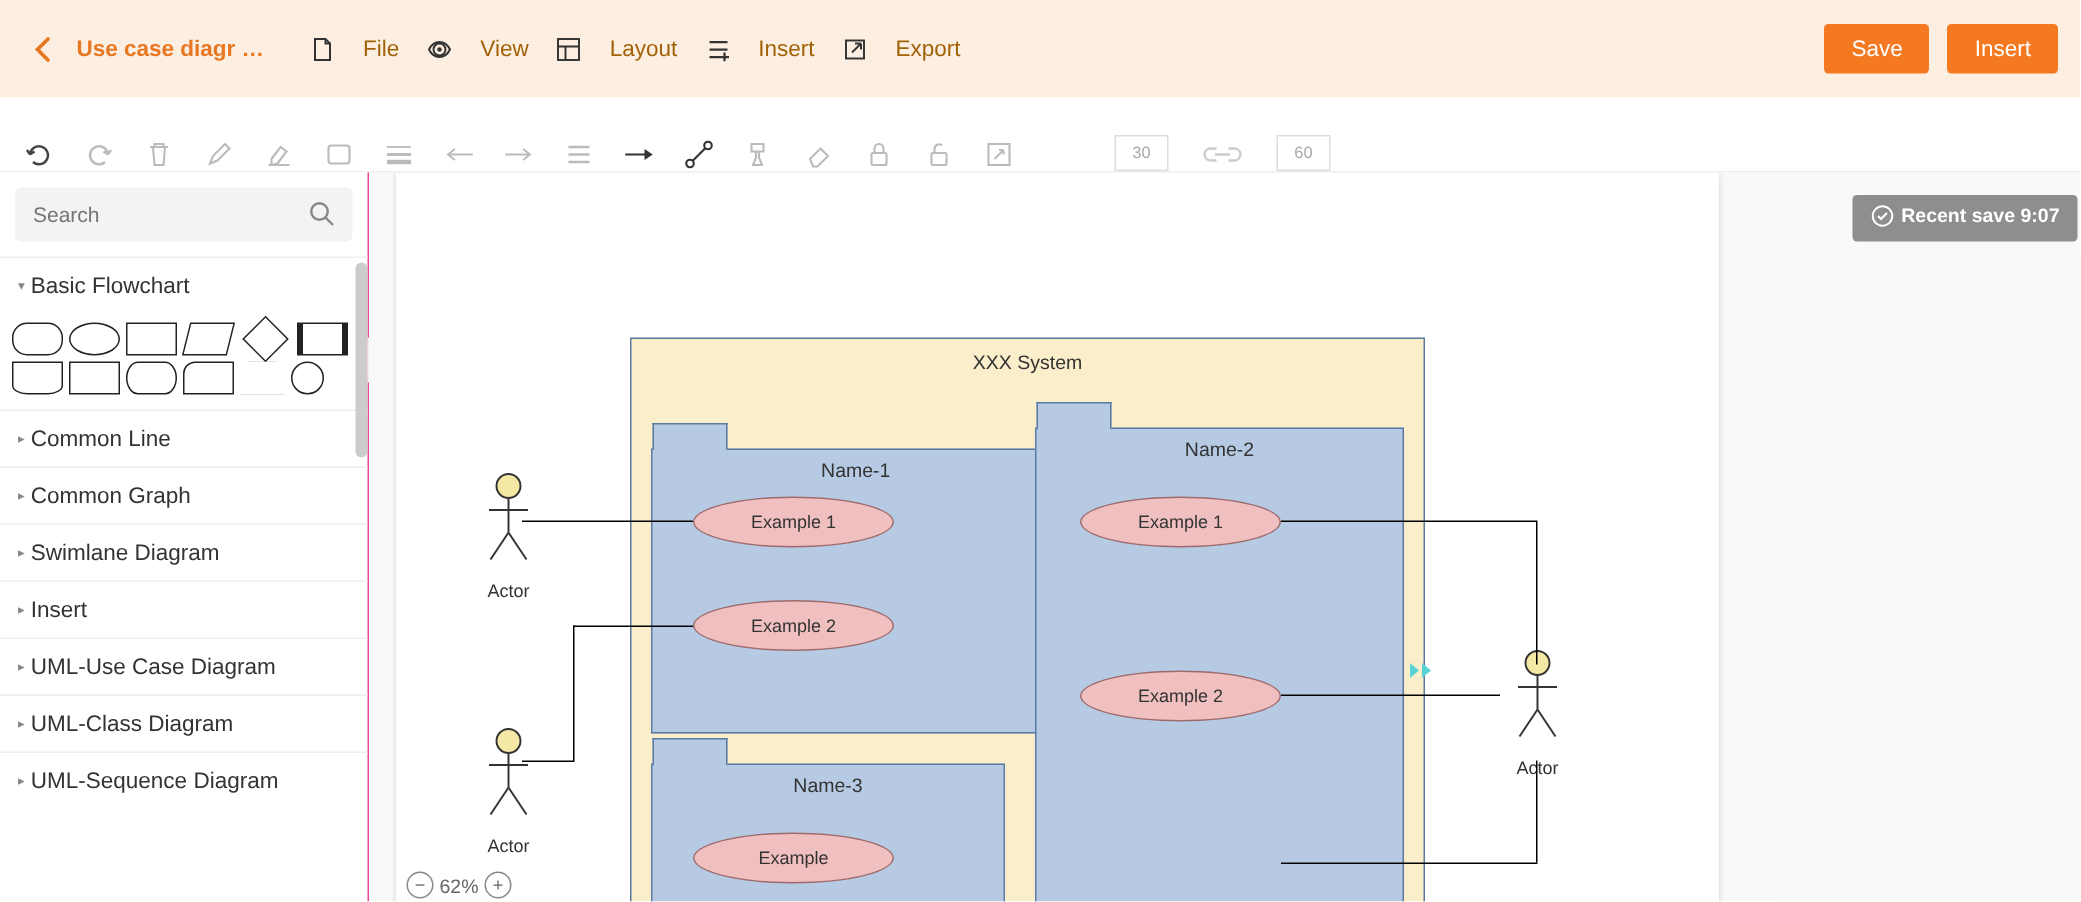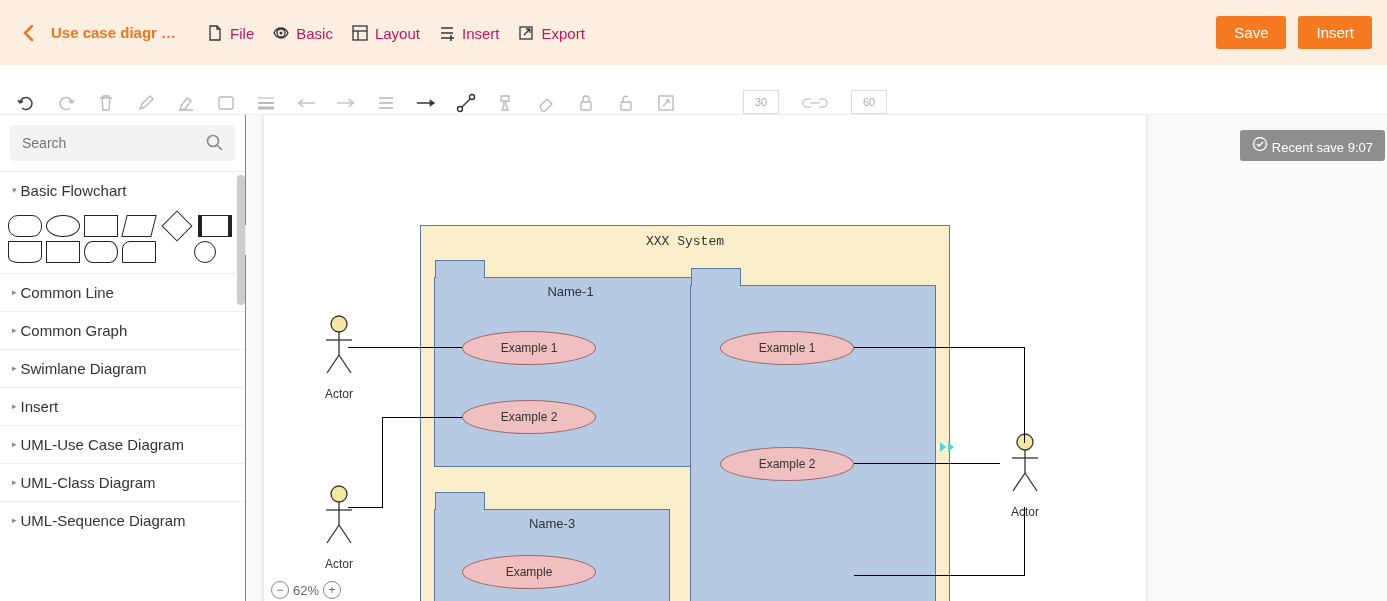--- a/index.html
+++ b/index.html
@@ -3,21 +3,21 @@
 <meta charset="utf-8">
 <style>
 * { box-sizing: border-box; margin: 0; padding: 0; }
 body { font-family: Arial, sans-serif; font-size: 13px; color: #333; background: #fff; width: 1387px; height: 601px; overflow: hidden; position: relative; }
 
 
 .topbar { height: 65px; background: #FCEFE2; display: flex; align-items: center; padding: 0 15px; }
 .back-btn { width: 28px; height: 28px; display: flex; align-items: center; justify-content: center; cursor: pointer; }
 .title { color: #E87722; font-weight: 600; font-size: 15px; margin-left: 8px; margin-right: 30px; white-space: nowrap; }
 .menu { display: flex; gap: 18px; }
-.menu-item { display: flex; align-items: flex-end; gap: 6px; cursor: pointer; color: #be185d; font-size: 15px; }
+.menu-item { display: flex; align-items: center; gap: 18px; cursor: pointer; color: #a16207; font-size: 15px; }
 .menu-item .mi-icon { width: 18px; height: 18px; display: flex; align-items: center; justify-content: center; }
 .topbar .spacer { flex: 1; }
 .btn-orange { background: #F47920; color: #fff; border: none; padding: 8px 18px; font-size: 15px; border-radius: 3px; cursor: pointer; margin-left: 12px; }
 
 
 .toolbar { height: 50px; background: #fff; border-bottom: 1px solid #eee; display: flex; align-items: flex-end; padding: 0 15px; gap: 18px; }
 .tool { width: 22px; height: 22px; display: flex; align-items: center; justify-content: center; cursor: pointer; color: #999; }
 .tool.active { color: #333; }
 .num-input { width: 36px; height: 24px; border: 1px solid #ddd; text-align: center; font-size: 11px; color: #aaa; }
 .link-icon { width: 36px; height: 22px; display: flex; align-items: center; justify-content: center; color: #ccc; }
@@ -43,30 +43,30 @@
 .sh.circle { width: 22px; height: 22px; border-radius: 50%; }
 .sh.doc { border-radius: 0 0 10px 10px / 0 0 6px 6px; }
 .sh.cyl { border-radius: 8px / 50%; }
 .sh.trap { width: 30px; border-top-width: 0; clip-path: polygon(18% 0, 82% 0, 100% 100%, 0 100%); border: none; outline: 1.5px solid #222; }
 .sh.dbl { border-left-width: 4px; border-right-width: 4px; }
 .sh.card { border-top-left-radius: 8px; }
 
 
 .canvas-wrap { flex: 1; background: #f9f9f9; position: relative; overflow: hidden; }
 .paper { position: absolute; left: 18px; top: 0; width: 882px; height: 601px; background: #fff; box-shadow: 0 0 4px rgba(0,0,0,0.15); }
-.save-badge { position: absolute; right: 2px; top: 15px; background: #8E8E8E; color: #fff; padding: 6px 12px; border-radius: 3px; font-size: 13px; display: flex; align-items: flex-end; gap: 4px; }
+.save-badge { position: absolute; right: 2px; top: 15px; background: #8E8E8E; color: #fff; padding: 6px 12px; border-radius: 3px; font-size: 13px; display: flex; align-items: flex-start; gap: 4px; font-weight: bold; }
 
 .zoom-ctrl { position: absolute; left: 25px; bottom: 2px; display: flex; align-items: center; gap: 4px; color: #666; font-size: 13px; }
 .zoom-ctrl .zbtn { width: 18px; height: 18px; border: 1.5px solid #888; border-radius: 50%; display: flex; align-items: center; justify-content: center; font-size: 12px; cursor: pointer; }
 
 .expand-hint { position: absolute; left: 692px; top: 325px; color: #3EC1D3; font-size: 14px; }
 
 
 .sys-box { position: absolute; left: 156px; top: 110px; width: 530px; height: 450px; background: #FBEECB; border: 1.5px solid #5B7AA2; }
-.sys-title { position: absolute; left: 0; right: 0; top: 8px; text-align: center; font-size: 13px; font-family: Liberation Mono, monospace; }
+.sys-title { position: absolute; left: 0; right: 0; top: 8px; text-align: center; font-size: 13px; }
 
 .pkg { position: absolute; border: 1.5px solid #5B7AA2; background: #B6CAE4; }
 .pkg-tab { position: absolute; top: -18px; left: 0; width: 50px; height: 18px; background: #B6CAE4; border: 1.5px solid #5B7AA2; border-bottom: none; }
 .pkg-title { position: absolute; left: 0; right: 0; top: 6px; text-align: center; font-size: 13px; }
 
 .usecase { position: absolute; width: 134px; height: 34px; background: #F0BFBF; border: 1.5px solid #9E6B6B; border-radius: 50%; display: flex; align-items: center; justify-content: center; font-size: 12px; }
 
 .actor { position: absolute; width: 50px; display: flex; flex-direction: column; align-items: center; }
 .actor svg { width: 34px; height: 60px; }
 .actor-label { font-size: 12px; margin-top: 12px; }
@@ -94,21 +94,21 @@
       <span>File</span>
     </div>
     <div class="menu-item">
       <span class="mi-icon">
           <svg width="16" height="16" viewBox="0 0 16 16">
             <circle cx="8" cy="8" r="4" fill="none" stroke="#333" stroke-width="1.3"></circle>
             <circle cx="8" cy="8" r="1.5" fill="#333"></circle>
             <path d="M1 8c2-4 5-5 7-5s5 1 7 5c-2 4-5 5-7 5s-5-1-7-5z" fill="none" stroke="#333" stroke-width="1.3"></path>
           </svg>
         </span>
-      <span>Basic</span>
+      <span>View</span>
     </div>
     <div class="menu-item">
       <span class="mi-icon">
           <svg width="16" height="16" viewBox="0 0 16 16">
             <rect x="1" y="1" width="14" height="14" fill="none" stroke="#333" stroke-width="1.3"></rect>
             <line x1="1" y1="6" x2="15" y2="6" stroke="#333" stroke-width="1.3"></line>
             <line x1="6" y1="6" x2="6" y2="15" stroke="#333" stroke-width="1.3"></line>
           </svg>
         </span>
       <span>Layout</span>
@@ -313,26 +313,27 @@
     <div class="collapse-handle">◂</div>
   </div>
 
   <div class="canvas-wrap">
     <div class="paper">
 
       <div class="sys-box">
         <div class="sys-title">XXX System</div>
       </div>
 
-      <div class="pkg" style="left:170px;top:162px;width:273px;height:190px">
+      <div class="pkg" style="left:170px;top:184px;width:273px;height:190px">
         <div class="pkg-tab"></div>
         <div class="pkg-title">Name-1</div>
       </div>
       <div class="pkg" style="left:426px;top:170px;width:246px;height:390px">
         <div class="pkg-tab"></div>
+        <div class="pkg-title">Name-2</div>
       </div>
       <div class="pkg" style="left:170px;top:394px;width:236px;height:166px">
         <div class="pkg-tab"></div>
         <div class="pkg-title">Name-3</div>
       </div>
 
       <div class="usecase" style="left:198px;top:216px">
           <span>Example 1</span>
         </div>
       <div class="usecase" style="left:198px;top:285px">

